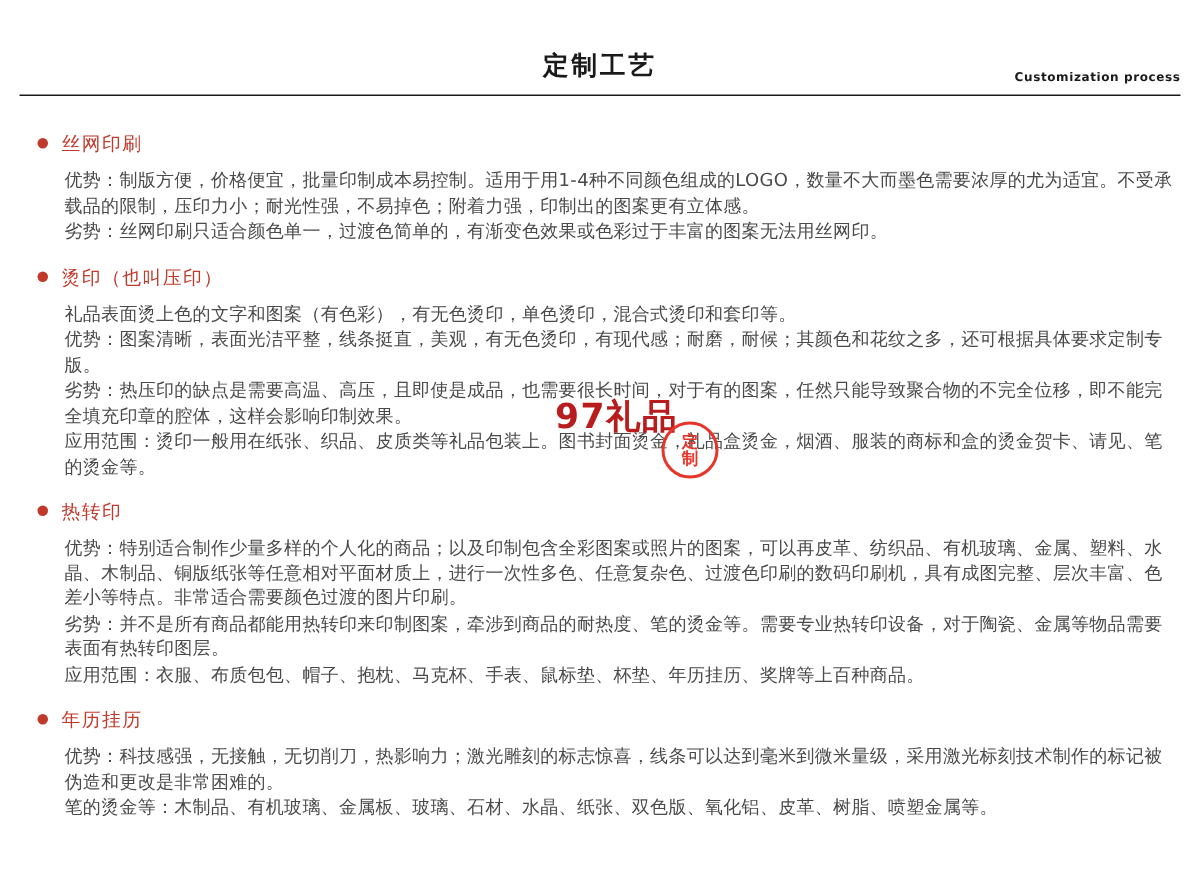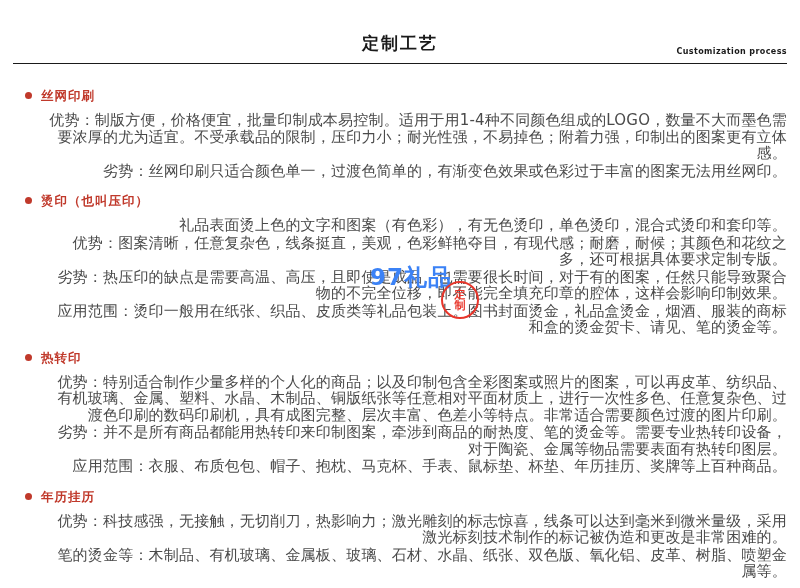--- a/index.html
+++ b/index.html
@@ -58,54 +58,53 @@
   .section {
     margin-top: 14px;
     padding-left: 12px;
   }
   .section:first-of-type {
     margin-top: 16px;
   }
   .sec-title {
     position: relative;
     font-size: 12.5px;
-    font-weight: bold;
+    font-weight: normal;
     color: #c0392b;
     letter-spacing: 1px;
     margin-bottom: 7px;
     padding-left: 16px;
   }
   .sec-title .bullet {
     position: absolute;
     left: 0;
     top: 4px;
     width: 7px;
     height: 7px;
     border-radius: 50%;
     background: #c0392b;
     display: inline-block;
   }
   .para {
     position: relative;
-    font-size: 15px;
+    font-size: 12px;
     line-height: 16.5px;
     color: #4a4a4a;
     padding-left: 18px;
     margin-bottom: 1px;
     letter-spacing: 0.2px;
-    text-align: right;
   }
   
   .watermark {
     position: absolute;
     left: 370px;
     top: 262px;
     font-size: 23px;
     font-weight: bold;
-    color: #3b82f6;
+    color: #b91c1c;
     letter-spacing: 1px;
     font-family: "DejaVu Sans", "Liberation Sans", sans-serif;
     z-index: 5;
   }
   .stamp {
     position: absolute;
     left: 441px;
     top: 281px;
     width: 38px;
     height: 38px;
@@ -143,21 +142,21 @@
     <div class="para">优势：制版方便，价格便宜，批量印制成本易控制。适用于用1-4种不同颜色组成的LOGO，数量不大而墨色需要浓厚的尤为适宜。不受承载品的限制，压印力小；耐光性强，不易掉色；附着力强，印制出的图案更有立体感。</div>
     <div class="para">劣势：丝网印刷只适合颜色单一，过渡色简单的，有渐变色效果或色彩过于丰富的图案无法用丝网印。</div>
   </div>
 
   <div class="section">
     <div class="sec-title">
       <span class="bullet"></span>
       <span>烫印（也叫压印）</span>
     </div>
     <div class="para">礼品表面烫上色的文字和图案（有色彩），有无色烫印，单色烫印，混合式烫印和套印等。</div>
-    <div class="para">优势：图案清晰，任意复杂色，线条挺直，美观，色彩鲜艳夺目，有现代感；耐磨，耐候；其颜色和花纹之多，还可根据具体要求定制专版。</div>
+    <div class="para">优势：图案清晰，表面光洁平整，线条挺直，美观，有无色烫印，有现代感；耐磨，耐候；其颜色和花纹之多，还可根据具体要求定制专版。</div>
     <div class="para">劣势：热压印的缺点是需要高温、高压，且即使是成品，也需要很长时间，对于有的图案，任然只能导致聚合物的不完全位移，即不能完全填充印章的腔体，这样会影响印制效果。</div>
     <div class="para">应用范围：烫印一般用在纸张、织品、皮质类等礼品包装上。图书封面烫金，礼品盒烫金，烟酒、服装的商标和盒的烫金贺卡、请见、笔的烫金等。</div>
   </div>
 
   <div class="section">
     <div class="sec-title">
       <span class="bullet"></span>
       <span>热转印</span>
     </div>
     <div class="para">优势：特别适合制作少量多样的个人化的商品；以及印制包含全彩图案或照片的图案，可以再皮革、纺织品、有机玻璃、金属、塑料、水晶、木制品、铜版纸张等任意相对平面材质上，进行一次性多色、任意复杂色、过渡色印刷的数码印刷机，具有成图完整、层次丰富、色差小等特点。非常适合需要颜色过渡的图片印刷。</div>

